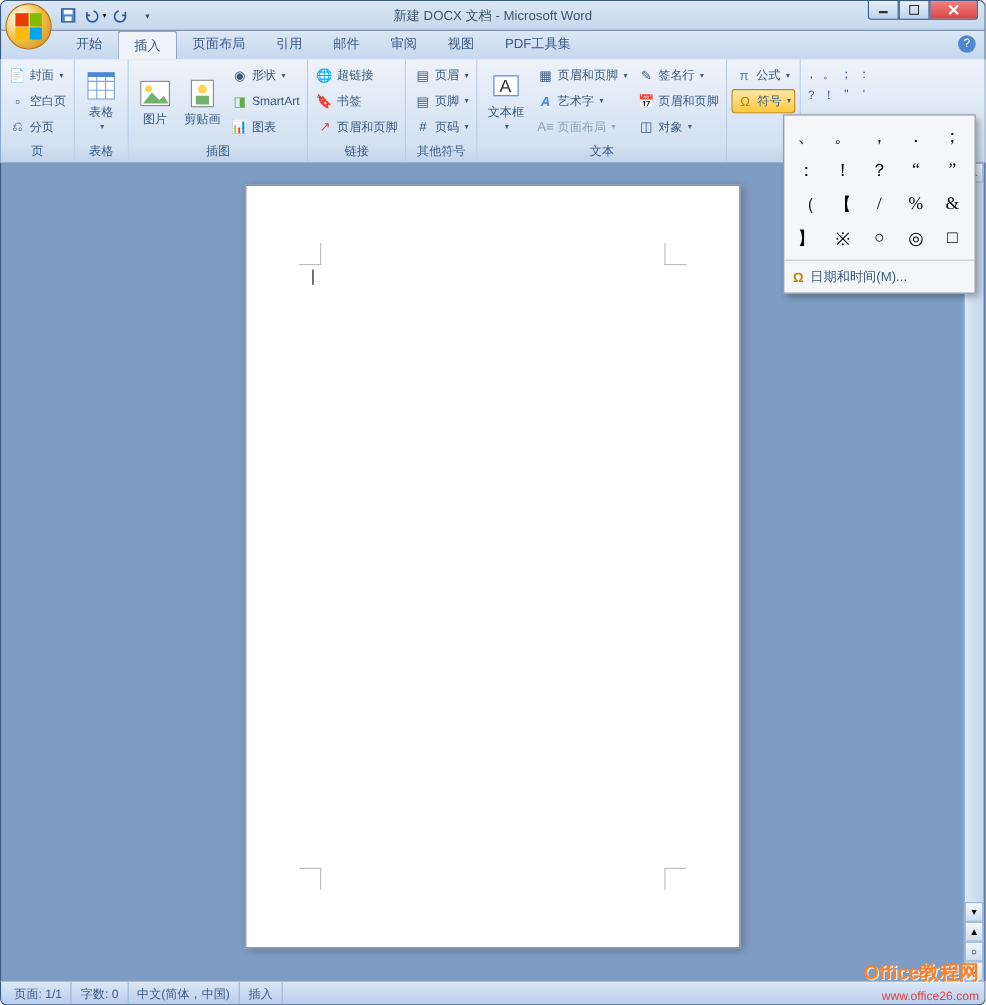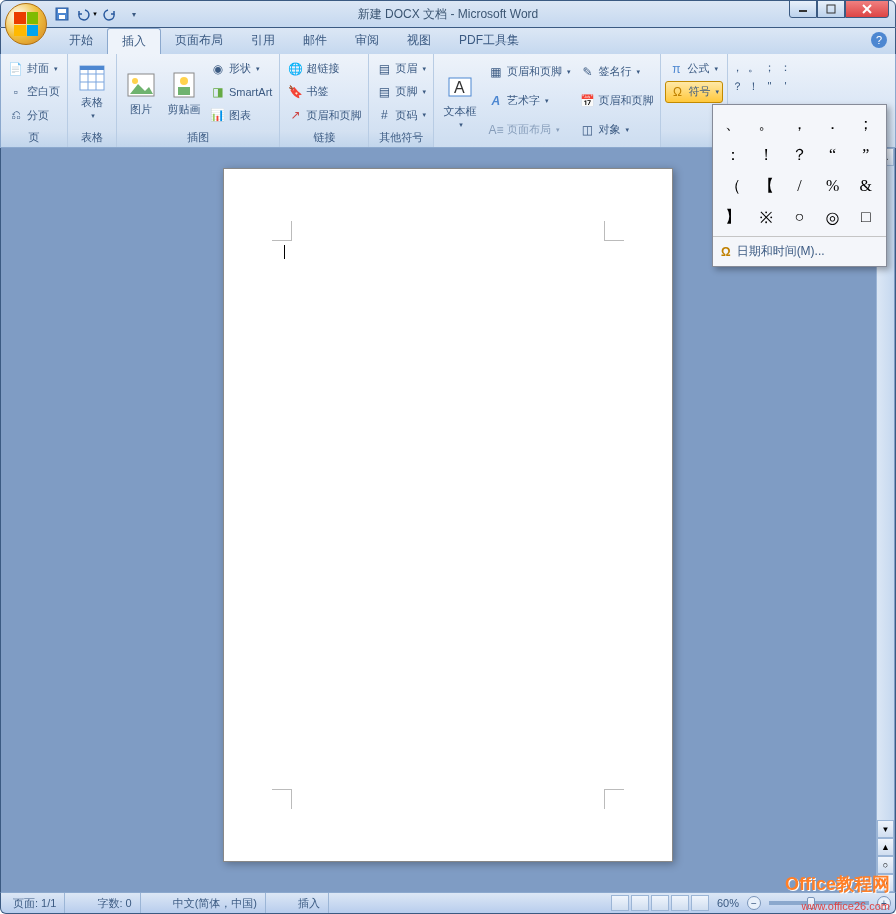--- a/index.html
+++ b/index.html
@@ -57,21 +57,21 @@
 .margin-mark.br { bottom: 52px; right: 48px; border-right: 1px solid #bbb; border-bottom: 1px solid #bbb; transform: rotate(180deg); }
 .cursor-blink { position: absolute; top: 76px; left: 60px; width: 1px; height: 14px; background: #000; }
 
 .vscroll { position: absolute; right: 1px; top: 0; width: 18px; height: 100%; background: linear-gradient(90deg,#dce7f5,#c5d8ef); border-left: 1px solid #9bb5d6; }
 .vscroll .sb-btn { height: 18px; background: linear-gradient(#f0f5fc,#d0def0); border: 1px solid #9bb5d6; display: flex; align-items: center; justify-content: center; font-size: 8px; cursor: pointer; }
 .vscroll .sb-track { height: calc(100% - 90px); position: relative; }
 .vscroll .sb-nav { height: 54px; display: flex; flex-direction: column; }
 .vscroll .sb-nav div { flex: 1; background: linear-gradient(#f0f5fc,#d0def0); border: 1px solid #9bb5d6; display:flex; align-items:center; justify-content:center; font-size:9px; cursor:pointer; }
 
 
-.statusbar { height: 22px; background: linear-gradient(#dce7f5,#b8cded); border: 1px solid #3b5a82; border-top: 1px solid #8ba8cd; display: flex; align-items: center; font-size: 11px; color: #3b5a82; padding: 0 4px; border-radius: 0 0 6px 6px; gap: 24px; }
+.statusbar { height: 22px; background: linear-gradient(#dce7f5,#b8cded); border: 1px solid #3b5a82; border-top: 1px solid #8ba8cd; display: flex; align-items: center; font-size: 11px; color: #3b5a82; padding: 0 4px; border-radius: 0 0 6px 6px; }
 .status-item { padding: 0 8px; border-right: 1px solid #9bb5d6; height: 100%; display: flex; align-items: center; }
 .status-right { margin-left: auto; display: flex; align-items: center; gap: 2px; }
 .view-btn { width: 18px; height: 16px; background: linear-gradient(#f0f5fc,#d0def0); border: 1px solid #9bb5d6; cursor: pointer; }
 .zoom-slider { width: 100px; height: 4px; background: #8ba8cd; position: relative; margin: 0 6px; }
 .zoom-slider .thumb { position: absolute; left: 38px; top: -4px; width: 8px; height: 12px; background: linear-gradient(#f0f5fc,#d0def0); border: 1px solid #7a95ba; border-radius: 2px; }
 .zoom-btn { width: 14px; height: 14px; border: 1px solid #7a95ba; border-radius: 7px; background: #e8f0fa; display:flex; align-items:center; justify-content:center; font-size:10px; cursor:pointer; }
 
 .watermark { position: absolute; right: 6px; bottom: 18px; font-size: 18px; font-weight: bold; color: #ff7f27; z-index: 200; text-shadow: 1px 1px 0 #fff; }
 .watermark2 { position: absolute; right: 6px; bottom: 2px; font-size: 11px; color: #d44; z-index: 200; padding-left: 21px; }
 
@@ -311,20 +311,21 @@
             <span class="icon-sm">📅</span>
             <span>页眉和页脚</span>
           </div>
         <div class="small-btn">
             <span class="icon-sm">◫</span>
             <span>对象</span>
             <span class="dd-arrow">▾</span>
           </div>
       </div>
     </div>
+    <div class="group-label">文本</div>
   </div>
 
   <div class="group" style="border-right:1px solid #b8cce4;">
     <div class="group-body">
       <div class="col">
         <div class="small-btn">
             <span class="icon-sm" style="color:#4d87d1;">π</span>
             <span>公式</span>
             <span class="dd-arrow">▾</span>
           </div>
@@ -403,29 +404,16 @@
       <div>▼</div>
     </div>
   </div>
 </div>
 
 <div class="statusbar">
   <div class="status-item">页面: 1/1</div>
   <div class="status-item">字数: 0</div>
   <div class="status-item">中文(简体，中国)</div>
   <div class="status-item">插入</div>
-  <div class="status-right">
-    <div class="view-btn"></div>
-    <div class="view-btn"></div>
-    <div class="view-btn"></div>
-    <div class="view-btn"></div>
-    <div class="view-btn"></div>
-    <span style="margin:0 6px;">60%</span>
-    <div class="zoom-btn">−</div>
-    <div class="zoom-slider">
-        <div class="thumb"></div>
-      </div>
-    <div class="zoom-btn">+</div>
-  </div>
 </div>
 
 <div class="watermark">Office教程网</div>
 <div class="watermark2">www.office26.com</div>
 
 </body></html>

